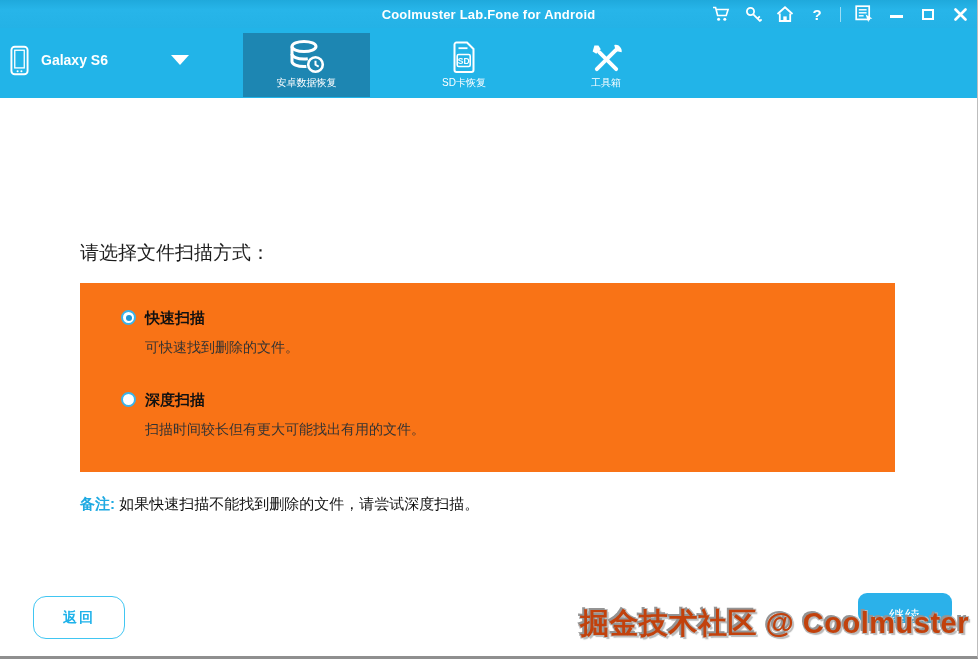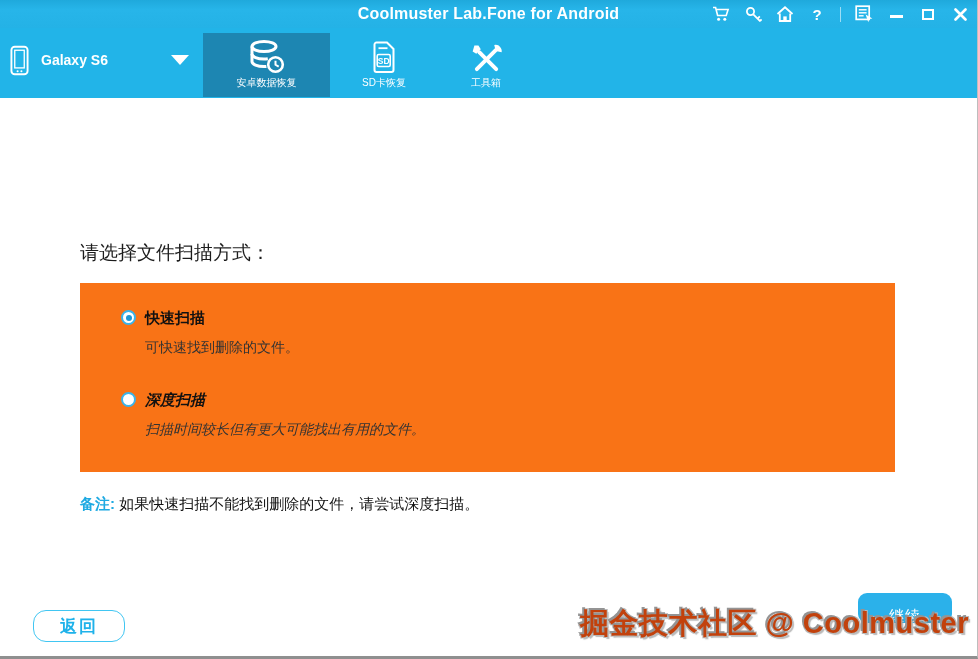--- a/index.html
+++ b/index.html
@@ -7,62 +7,62 @@
   .window{
     position:relative; width:978px; height:659px; background:#fff; overflow:hidden;
     border-right:1px solid #bdbdbd; border-bottom:3px solid #8f8f8f;
   }
   
   .titlebar{
     position:absolute; top:0; left:0; right:0; height:28px;
     background:linear-gradient(180deg,#1fa9dc 0%,#27b5e9 35%,#24b2e6 100%);
     display:flex; align-items:center; justify-content:center;
   }
-  .titlebar .title{ color:#fff; font-size:16px; font-weight:bold; letter-spacing:.2px; }
+  .titlebar .title{ color:#fff; font-size:13px; font-weight:bold; letter-spacing:.2px; }
   .tb-icons{ position:absolute; right:8px; top:0; height:28px; display:flex; align-items:center; gap:14px; }
   .tb-btn{ display:flex; align-items:center; justify-content:center; width:18px; height:18px; cursor:pointer; }
   .tb-sep{ width:1px; height:15px; background:rgba(255,255,255,.55); }
   .glyph-help{ color:#fff; font-weight:bold; font-size:15px; line-height:1; }
   .min-bar{ width:13px; height:3px; background:#fff; margin-top:4px; }
   .max-box{ width:12px; height:11px; border:2px solid #fff; }
   
   .header{
     position:absolute; top:28px; left:0; right:0; height:70px; background:#22b4e8;
     display:flex; align-items:flex-start;
   }
   .device{ width:203px; height:64px; display:flex; align-items:center; padding-left:10px; cursor:pointer; }
   .device-name{ color:#fff; font-size:14px; font-weight:bold; margin-left:12px; }
   .caret-down{ margin-left:auto; margin-right:14px; width:0; height:0;
     border-left:9px solid transparent; border-right:9px solid transparent; border-top:10px solid #fff; }
   .tabs{ display:flex; height:70px; }
   .tab{ height:64px; margin-top:5px; display:flex; flex-direction:column; align-items:center;
-    justify-content:flex-end; padding-bottom:7px; gap:2px; cursor:pointer; }
+    justify-content:flex-end; padding-bottom:7px; gap:2px; cursor:pointer;margin-left:40px; }
   .tab-android{ width:127px; } .tab-sd{ width:108px; } .tab-tool{ width:96px; }
   .tab.active{ background:#1d86b2; }
   .tab-label{ color:#fff; font-size:10px; white-space:nowrap; }
   .tab-ic{ display:block; }
   
   .content{ position:absolute; top:98px; left:0; right:0; bottom:0; background:#fff; }
   .heading{ position:absolute; left:80px; top:142px; font-size:19px; color:#1c1c1c; }
   .panel{ position:absolute; left:80px; top:185px; width:815px; height:189px; background:#f97316;
     padding:25px 0 0 41px; }
   .option{ display:flex; align-items:flex-start; }
-  .option + .option{ margin-top:33px;font-style:italic; }
+  .option + .option{ margin-top:33px; }
   .radio{ width:15px; height:15px; border:2px solid #3ab4ea; border-radius:50%;
     background:#fff; position:relative; margin-top:2px; flex:0 0 auto; cursor:pointer; }
   .radio.selected::after{ content:''; position:absolute; inset:2.5px; border-radius:50%; background:#1e97d5; }
   .option-text{ margin-left:9px; }
   .option-label{ font-size:15px; font-weight:bold; color:#111; line-height:19px; }
   .option-desc{ font-size:14px; color:#333; margin-top:12px; }
   .note{ position:absolute; left:80px; top:397px; font-size:15px; color:#111; }
   .note-label{ color:#1faae2; font-weight:bold; }
   
-  .btn-back{ position:absolute; left:33px; top:512px; width:92px; height:32px;
+  .btn-back{ position:absolute; left:33px; top:498px; width:92px; height:43px;
     background:#fff; border:1px solid #41c6f2; border-radius:13px; color:#1fb2ea;
-    font-size:17px; font-weight:bold; display:flex; align-items:center; justify-content:center;
+    font-size:14px; font-weight:bold; display:flex; align-items:center; justify-content:center;
     letter-spacing:2px; cursor:pointer; }
   .btn-continue{ position:absolute; left:858px; top:495px; width:94px; height:30px;
     background:#2bb1ea; border:none; border-radius:9px; color:#fff; font-size:15px;
     display:flex; align-items:flex-start; justify-content:center; padding-top:14px;
     letter-spacing:1px; cursor:pointer; }
   .watermark{ position:absolute; right:8px; bottom:12px; font-size:29px; font-weight:bold;
     color:#c2410c; letter-spacing:.5px; white-space:nowrap; pointer-events:none;
     text-shadow:-2px -2px 0 #949494, -1px 1px 0 #b9b9b9, 1px -1px 0 #b9b9b9, 2px 2px 1px rgba(130,130,130,.55); }
 </style>
 </head>

